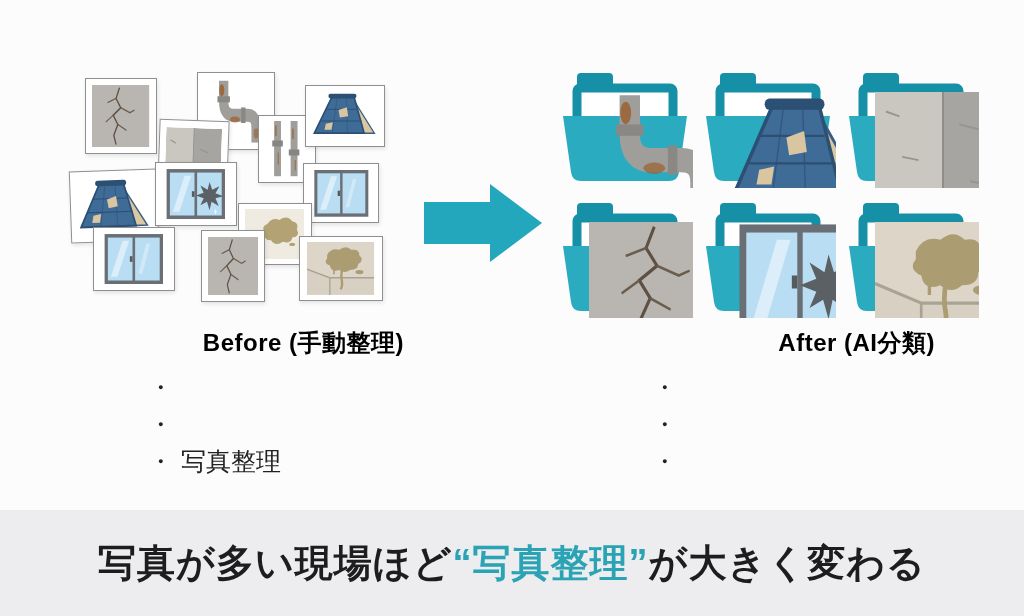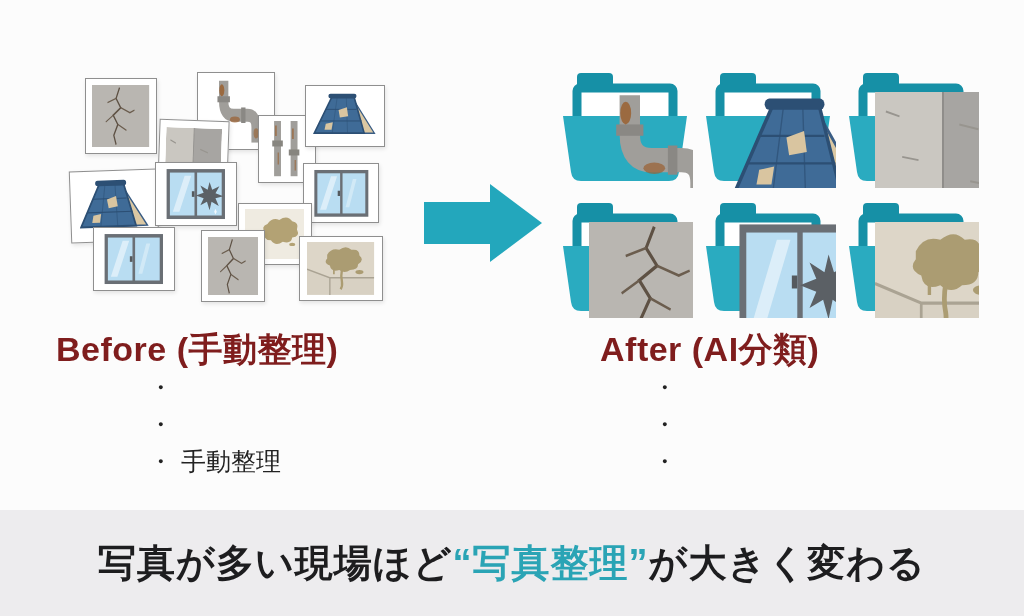--- a/index.html
+++ b/index.html
@@ -7,24 +7,24 @@
   body{position:relative;background:#fcfcfc;color:#1e1e1e;
        font-family:"Liberation Sans","DejaVu Sans",sans-serif}
   .pile{position:absolute;left:60px;top:62px;width:336px;height:262px}
   .photo-card{position:absolute;background:#ffffff;border:1.5px solid #8f8f8f;
               box-shadow:1px 2px 4px rgba(0,0,0,.10)}
   .photo-card svg{position:absolute;left:9%;top:8%;width:82%;height:84%}
   .arrow{position:absolute;left:424px;top:184px;width:118px;height:78px}
   .folders{position:absolute;left:550px;top:60px;width:436px;height:262px}
   .folder{position:absolute;width:136px;height:120px}
   .folder svg{width:100%;height:100%}
-  .heading{position:absolute;font-size:34px;font-weight:600;letter-spacing:.5px;
-           text-align:left;color:#7f1d1d;white-space:nowrap}
+  .heading{position:absolute;font-size:24px;font-weight:600;letter-spacing:.5px;
+           text-align:right;color:#000000;white-space:nowrap}
   .heading-before{left:56px;top:327px;width:348px}
-  .heading-after{left:600px;top:327px;width:356px}
+  .heading-after{left:579px;top:327px;width:356px}
   .bullets{position:absolute;font-size:25px;font-weight:500;color:#222}
   .bullets-before{left:148px;top:369px}
   .bullets-after{left:652px;top:369px}
   .bullet-row{height:37px;display:flex;align-items:center;white-space:nowrap}
   .bullet-dot{margin-right:8px}
   .banner{position:absolute;left:0;top:510px;width:1024px;height:106px;
           background:#edecee;display:flex;align-items:center;justify-content:center}
   .banner-text{font-size:38px;font-weight:700;letter-spacing:1px;color:#1d1d1f;white-space:nowrap}
   .banner-text .hl{color:#2aa4b5}
   .symdefs{position:absolute;width:0;height:0;overflow:hidden}
@@ -229,21 +229,21 @@
 
 <div class="bullets bullets-before">
   <div class="bullet-row">
     <span class="bullet-dot">・</span>
   </div>
   <div class="bullet-row">
     <span class="bullet-dot">・</span>
   </div>
   <div class="bullet-row">
     <span class="bullet-dot">・</span>
-    <span>手動整理</span>
+    <span>写真整理</span>
   </div>
 </div>
 
 <div class="bullets bullets-after">
   <div class="bullet-row">
     <span class="bullet-dot">・</span>
   </div>
   <div class="bullet-row">
     <span class="bullet-dot">・</span>
   </div>

